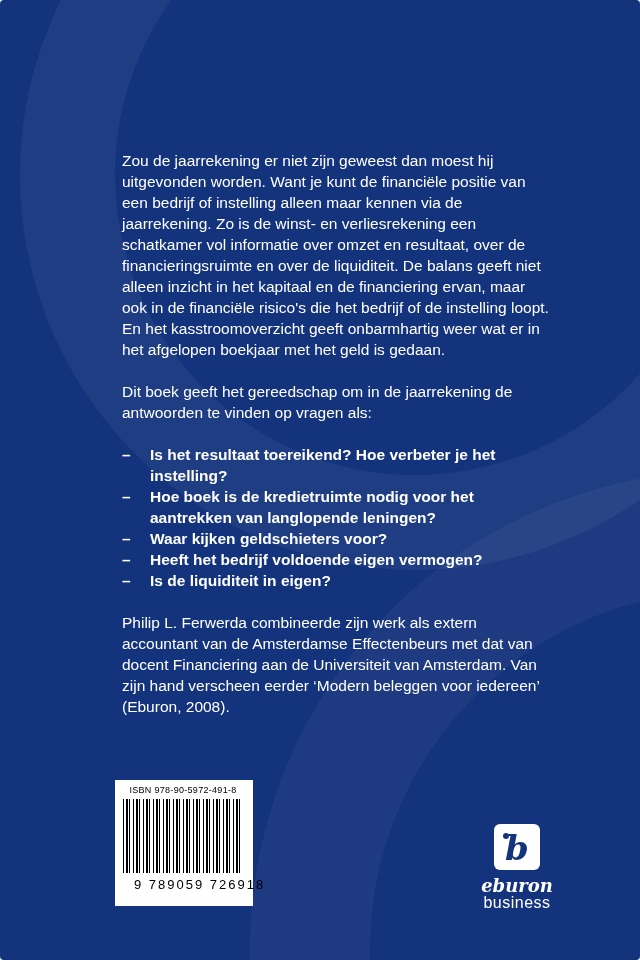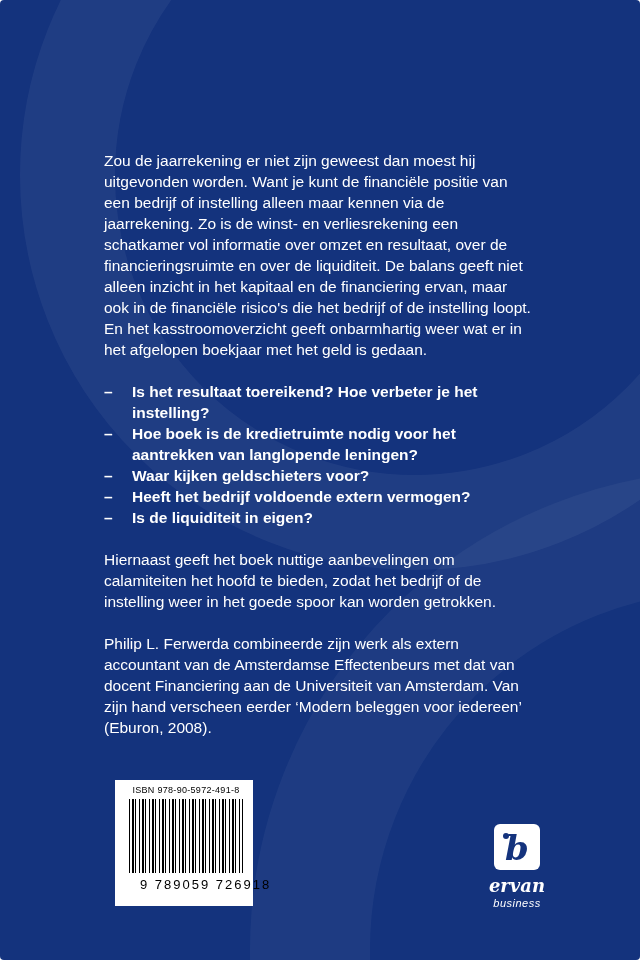--- a/index.html
+++ b/index.html
@@ -34,21 +34,21 @@
     top: 470px;
     left: 250px;
     width: 720px;
     height: 720px;
     border-radius: 50%;
     border: 120px solid rgba(255,255,255,0.045);
     pointer-events: none;
   }
   .content {
     position: absolute;
-    left: 104px;
+    left: 122px;
     top: 150px;
     width: 432px;
     color: #ffffff;
     font-size: 15.5px;
     line-height: 21px;
   }
   .content p {
     margin: 0 0 21px 0;
   }
   ul.bullets {
@@ -68,21 +68,21 @@
     flex: 1;
   }
   
   .barcode-box {
     position: absolute;
     left: 115px;
     top: 780px;
     width: 138px;
     height: 126px;
     background: #ffffff;
-    padding: 5px 6px 4px 10px;
+    padding: 5px 6px 4px 4px;
     box-sizing: border-box;
     text-align: center;
     color: #000000;
   }
   .isbn-label {
     font-size: 9px;
     letter-spacing: 0.3px;
     margin-bottom: 4px;
     white-space: nowrap;
   }
@@ -145,72 +145,71 @@
     background: #14337d;
   }
   .publisher-name {
     font-family: "DejaVu Serif", serif;
     font-style: italic;
     font-weight: bold;
     font-size: 18px;
     line-height: 20px;
   }
   .publisher-tagline {
-    font-size: 11px;
-    font-style: italic;
+    font-size: 16px;
     letter-spacing: 0.5px;
     line-height: 14px;
   }
 </style>
 </head>
 <body>
 
 <div class="cover">
 
   <div class="bg-ring-top"></div>
   <div class="bg-ring-bottom"></div>
 
   <div class="content">
     <p>Zou de jaarrekening er niet zijn geweest dan moest hij uitgevonden worden. Want je kunt de financiële positie van een bedrijf of instelling alleen maar kennen via de jaarrekening. Zo is de winst- en verliesrekening een schatkamer vol informatie over omzet en resultaat, over de financieringsruimte en over de liquiditeit. De balans geeft niet alleen inzicht in het kapitaal en de financiering ervan, maar ook in de financiële risico's die het bedrijf of de instelling loopt. En het kasstroomoverzicht geeft onbarmhartig weer wat er in het afgelopen boekjaar met het geld is gedaan.</p>
+    <p>Dit boek geeft het gereedschap om in de jaarrekening de antwoorden te vinden op vragen als:</p>
 
     <ul class="bullets">
       <li>
         <span class="dash">–</span>
         <span class="bullet-text">Is het resultaat toereikend? Hoe verbeter je het instelling?</span>
       </li>
       <li>
         <span class="dash">–</span>
         <span class="bullet-text">Hoe boek is de kredietruimte nodig voor het aantrekken van langlopende leningen?</span>
       </li>
       <li>
         <span class="dash">–</span>
         <span class="bullet-text">Waar kijken geldschieters voor?</span>
       </li>
       <li>
         <span class="dash">–</span>
-        <span class="bullet-text">Heeft het bedrijf voldoende extern vermogen?</span>
+        <span class="bullet-text">Heeft het bedrijf voldoende eigen vermogen?</span>
       </li>
       <li>
         <span class="dash">–</span>
         <span class="bullet-text">Is de liquiditeit in eigen?</span>
       </li>
     </ul>
 
-    <p>Hiernaast geeft het boek nuttige aanbevelingen om calamiteiten het hoofd te bieden, zodat het bedrijf of de instelling weer in het goede spoor kan worden getrokken.</p>
     <p>Philip L. Ferwerda combineerde zijn werk als extern accountant van de Amsterdamse Effectenbeurs met dat van docent Financiering aan de Universiteit van Amsterdam. Van zijn hand verscheen eerder ‘Modern beleggen voor iedereen’ (Eburon, 2008).</p>
   </div>
 
   <div class="barcode-box">
     <div class="isbn-label">ISBN 978-90-5972-491-8</div>
     <div class="bars"></div>
     <div class="barcode-number">9 789059 726918</div>
   </div>
 
   <div class="publisher">
     <div class="logo-square">
       <span class="logo-dot"></span>
       <span class="logo-b">b</span>
     </div>
-    <div class="publisher-name">ervan</div>
+    <div class="publisher-name">eburon</div>
     <div class="publisher-tagline">business</div>
   </div>
 
 </div>
 
 </body></html>

